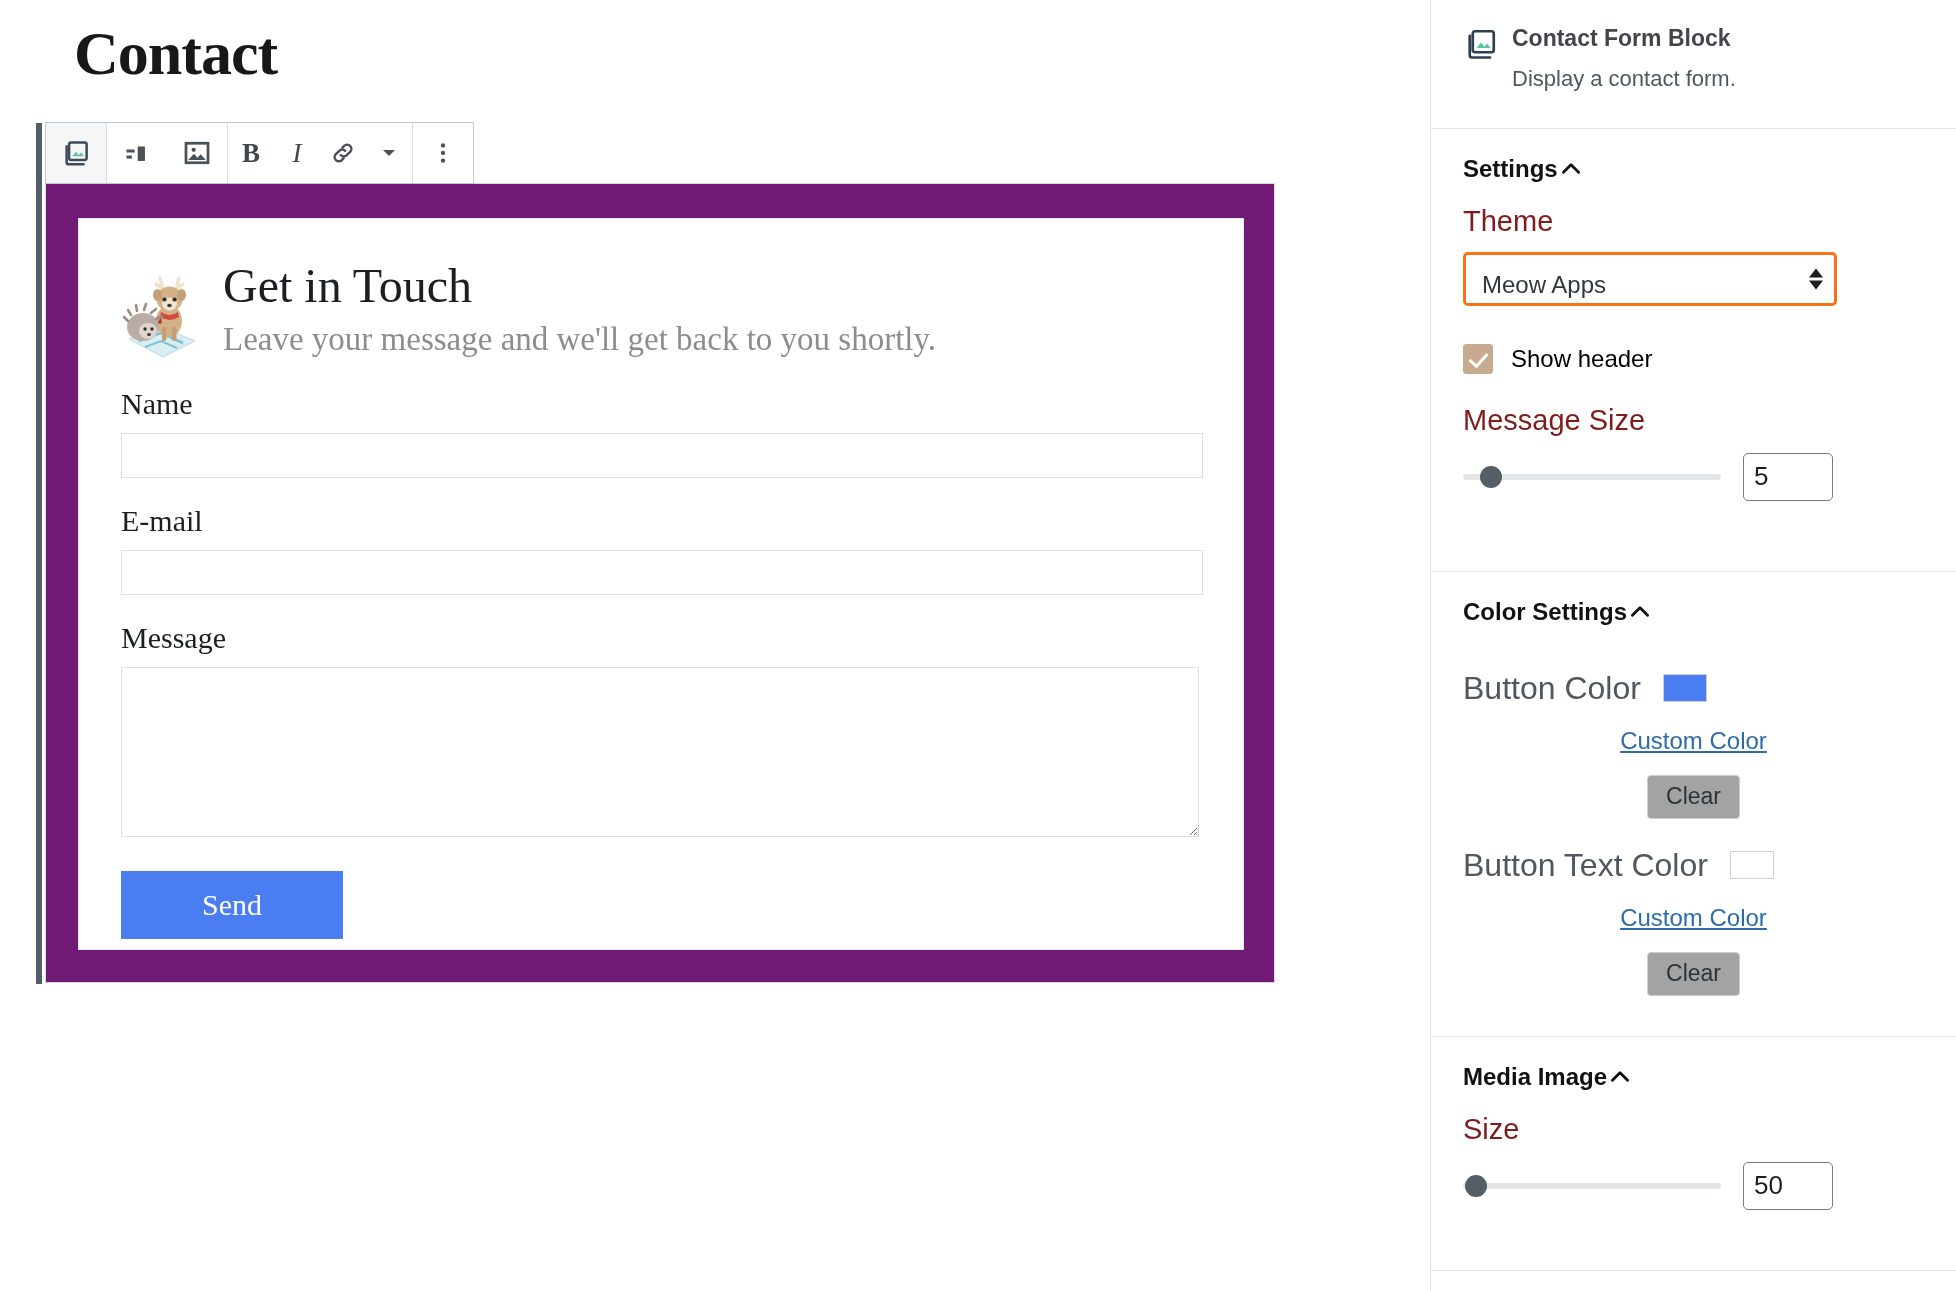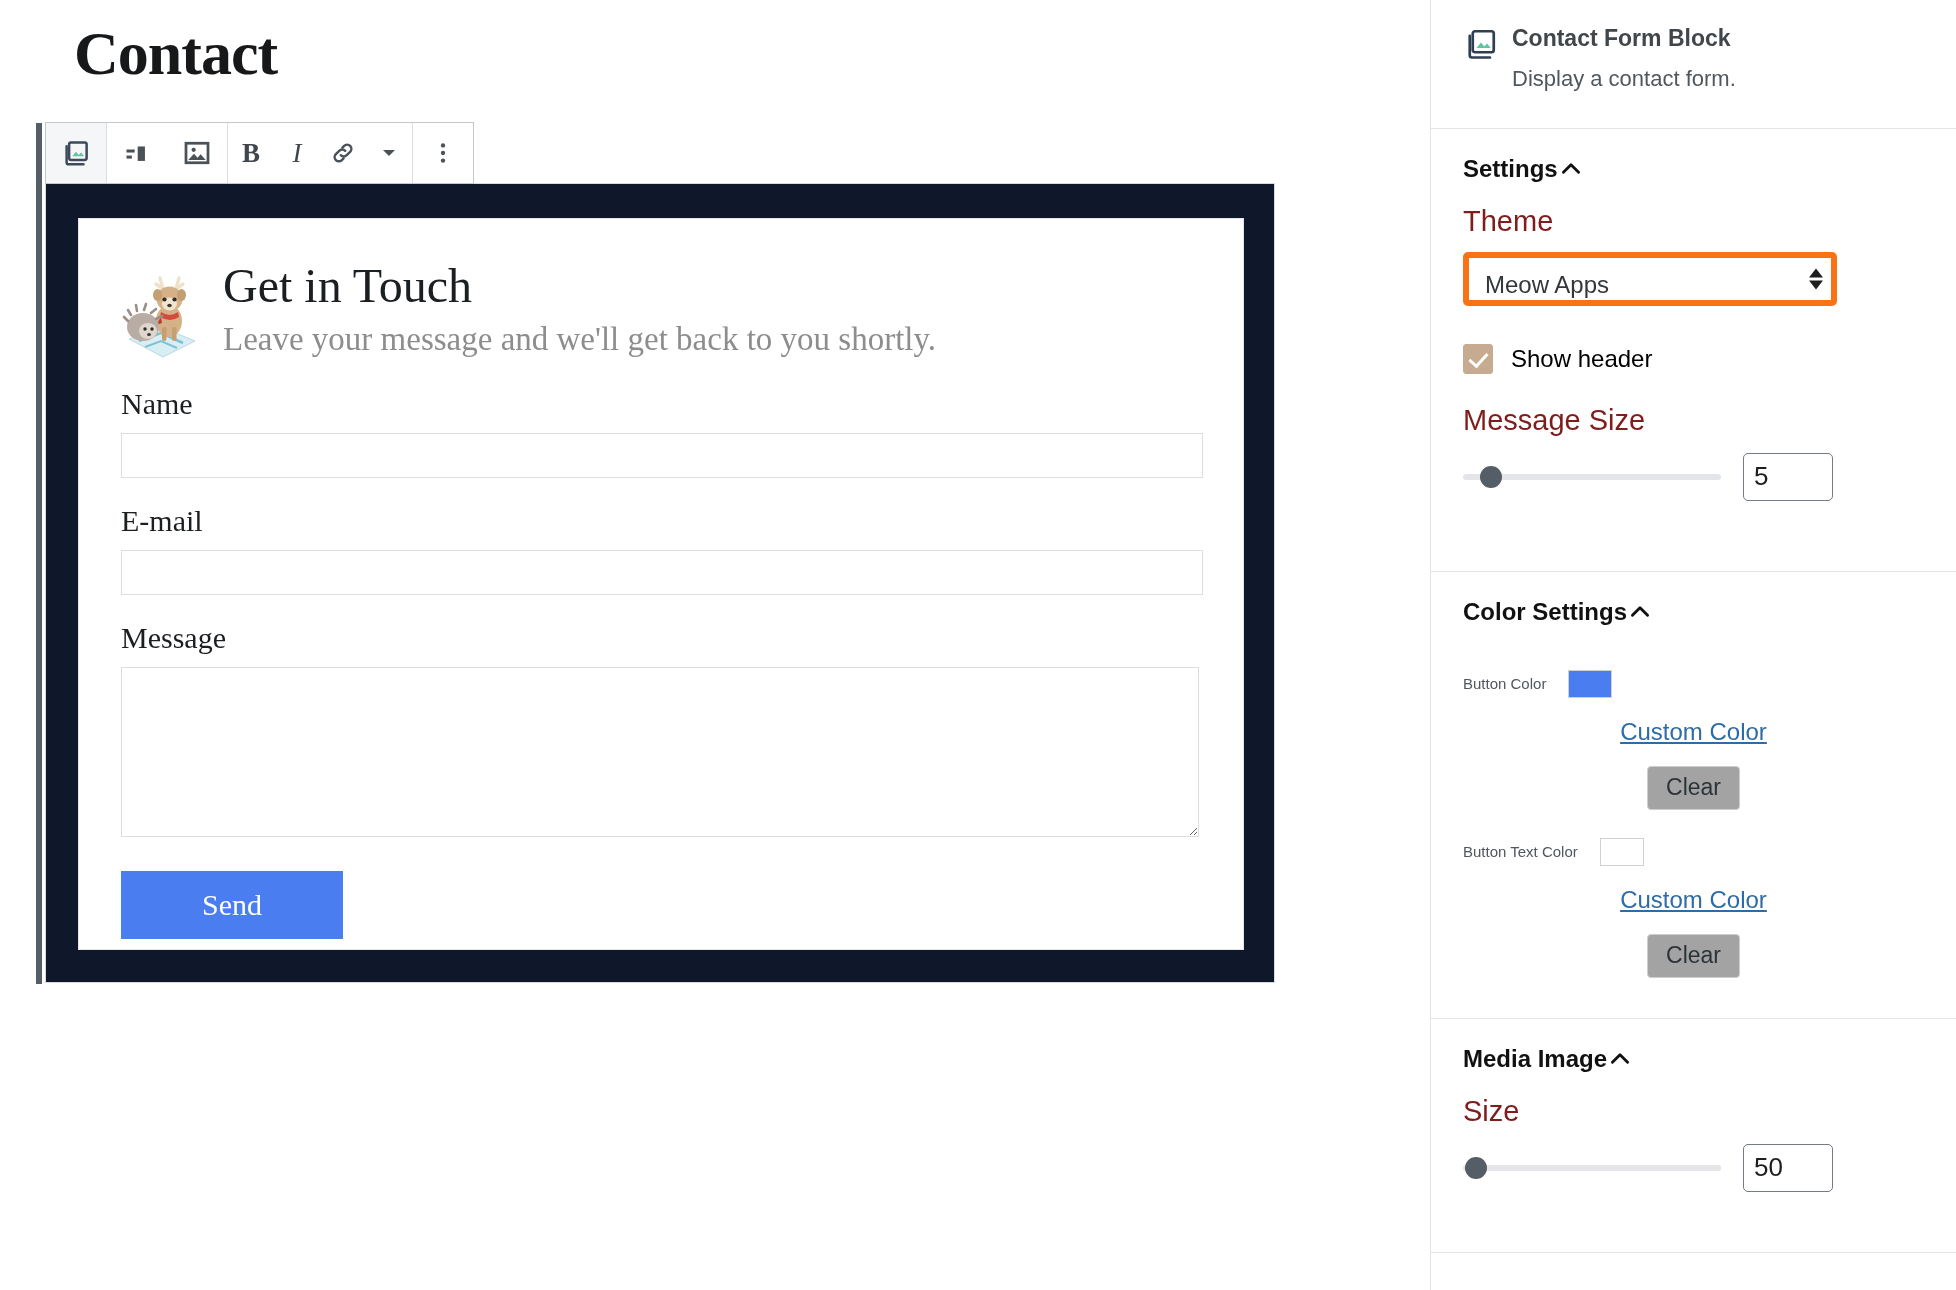--- a/index.html
+++ b/index.html
@@ -69,21 +69,21 @@
     font-family: "Liberation Serif", serif;
     font-style: italic; font-size: 27px; color: #40464d;
   }
 
   
   .block-frame {
     position: absolute;
     left: 45px; top: 183px;
     width: 1230px; height: 800px;
     border: 1px solid #d7dade;
-    background: #0f172a;
+    background: #701a75;
   }
   .block-frame::before {
     content: "";
     position: absolute;
     left: -10px; top: -61px;
     width: 6px; height: 861px;
     background: #555d66;
   }
 
   
@@ -192,21 +192,21 @@
 
   .sb-field { padding-bottom: 6px; }
   .sb-label {
     display: block;
     font-size: 29px; color: #7f1d1d;
     margin-bottom: 14px;
   }
   .sb-select-wrap { position: relative; width: 374px; }
   .sb-select {
     width: 374px; height: 54px;
-    border: 6px solid #f97316;
+    border: 3px solid #f97316;
     border-radius: 5px;
     background: #fff;
     font-size: 24px; color: #32373c;
     padding: 12px 40px 0 16px;
     font-family: "Liberation Sans", sans-serif;
     appearance: none; -webkit-appearance: none;
     cursor: pointer;
   }
   .sb-select-arrows {
     position: absolute; right: 14px; top: 50%;
@@ -267,21 +267,21 @@
     font-size: 26px; color: #1e1e1e;
     padding: 0 10px;
     font-family: "Liberation Sans", sans-serif;
     background: #fff;
   }
 
   .sb-color-row {
     display: flex; align-items: center; gap: 22px;
     margin-top: 22px;
   }
-  .sb-color-label { font-size: 15px; color: #50575e; }
+  .sb-color-label { font-size: 32px; color: #50575e; }
   .sb-swatch {
     width: 44px; height: 28px;
     border: 1px solid #d0d0d0;
     cursor: pointer;
   }
   .sb-color-actions {
     display: flex; align-items: center; justify-content: flex-end;
     gap: 20px;
     margin-top: 20px;
     padding-bottom: 6px;

